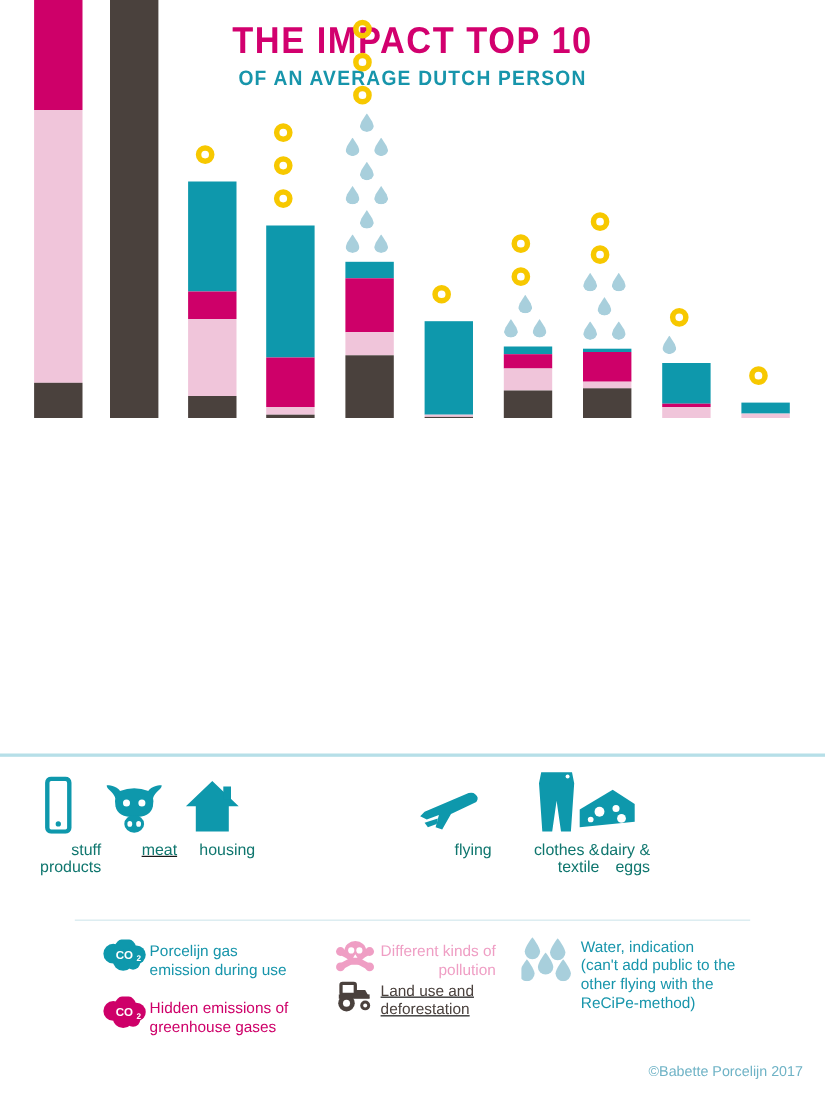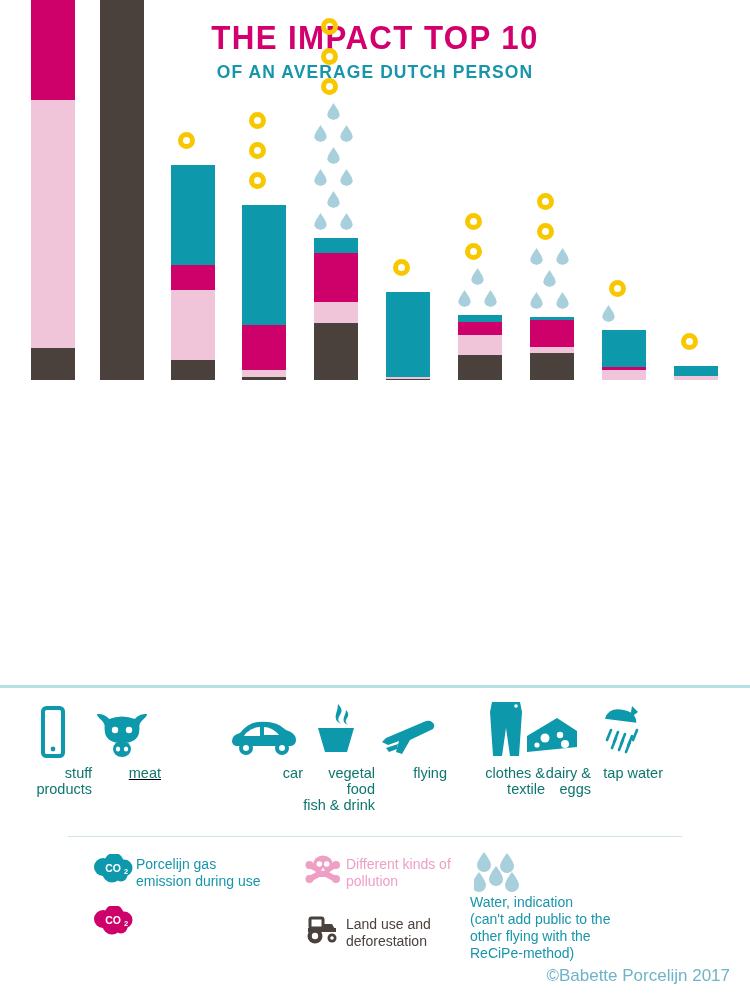--- a/index.html
+++ b/index.html
@@ -70,21 +70,21 @@
   .leg-item { position: absolute; display: flex; align-items: flex-start; }
   .leg-ico { width: 46px; flex: none; display:flex; align-items:flex-start; justify-content:center; }
   .leg-txt { font-size: 14px; line-height: 1.22; padding-top: 2px; }
   .leg-teal { color: #1795ab; }
   .leg-mag  { color: #ce0069; }
   .leg-pink { color: #ef9ec4; }
   .leg-dark { color: #4a413d; }
 
   #copyright {
     position: absolute; top: 966px; right: 20px;
-    font-size: 17px; color: #6fb3c6;
+    font-size: 13px; color: #6fb3c6;
   }
 </style>
 </head>
 <body>
 
 <div id="title-block">
   <div id="main-title">The Impact Top 10</div>
   <div id="sub-title">of an average Dutch person</div>
 </div>
 
@@ -241,51 +241,31 @@
           <circle cx="22" cy="22" r="3.2" fill="#ffffff"></circle>
           <circle cx="36" cy="22" r="3.2" fill="#ffffff"></circle>
           <ellipse cx="25" cy="41" rx="2.2" ry="2.6" fill="#ffffff"></ellipse>
           <ellipse cx="33" cy="41" rx="2.2" ry="2.6" fill="#ffffff"></ellipse>
         </svg>
       </div>
       <div class="cat-label">
         <div>meat</div>
       </div>
     </div>
-    <div class="icon-col" style="left: 225px;">
-      <div class="icon-wrap">
-        <svg width="68" height="40" viewBox="0 0 68 40">
+    <div class="icon-col" style="left: 154px;">
+      <div class="icon-wrap">
+        <svg width="52" height="50" viewBox="0 0 52 50">
           <g fill="#0e98ac">
-            <path d="M6 28 q-4 -1 -4 -5 q0 -6 8 -8 q8 -10 18 -11 q18 -2 28 8 q10 3 10 10 q0 5 -5 6 Z"></path>
-            <circle cx="16" cy="30" r="7"></circle>
-            <circle cx="52" cy="30" r="7"></circle>
+            <path d="M26 2 L50 25 H41 V48 H11 V25 H2 Z"></path>
+            <rect x="36" y="7" width="7" height="12"></rect>
           </g>
-          <circle cx="16" cy="30" r="3" fill="#ffffff"></circle>
-          <circle cx="52" cy="30" r="3" fill="#ffffff"></circle>
-          <path d="M16 15 q7 -6 14 -6 v9 h-16 z" fill="#ffffff"></path>
-          <path d="M34 9 q8 0 15 8 h-15 z" fill="#ffffff"></path>
-        </svg>
-      </div>
-      <div class="cat-label">
-        <div>car</div>
-      </div>
-    </div>
-    <div class="icon-col" style="left: 297px;">
-      <div class="icon-wrap">
-        <svg width="50" height="56" viewBox="0 0 50 56">
-          <g fill="#0e98ac">
-            <path d="M7 26 h36 l-7 24 h-22 Z"></path>
-            <path d="M27 2 q6 6 2 11 q-4 5 1 9 q-7 -3 -5 -10 q2 -6 2 -10 Z"></path>
-            <path d="M35 8 q4 4 1 8 q-3 4 1 7 q-6 -2 -4 -8 q2 -4 2 -7 Z"></path>
-          </g>
-        </svg>
-      </div>
-      <div class="cat-label">
-        <div>vegetal food</div>
-        <div>fish &amp; drink</div>
+        </svg>
+      </div>
+      <div class="cat-label">
+        <div>housing</div>
       </div>
     </div>
     <div class="icon-col" style="left: 369px;">
       <div class="icon-wrap">
         <svg width="56" height="46" viewBox="0 0 56 46">
           <g fill="#0e98ac">
             <path d="M52 10 q4 3 1 7 L30 28 L22 42 L16 40 L19 29 L8 33 L2 30 L6 26 L46 9 q4 -1 6 1 Z"></path>
             <path d="M6 36 l12 -4 l-1 5 l-8 3 Z"></path>
           </g>
         </svg>
@@ -316,43 +296,20 @@
           </g>
           <circle cx="22" cy="24" r="4.5" fill="#ffffff"></circle>
           <circle cx="37" cy="21" r="3.2" fill="#ffffff"></circle>
           <circle cx="42" cy="30" r="4" fill="#ffffff"></circle>
           <circle cx="14" cy="31" r="2.6" fill="#ffffff"></circle>
         </svg>
       </div>
       <div class="cat-label">
         <div>dairy &amp;</div>
         <div>eggs</div>
-      </div>
-    </div>
-    <div class="icon-col" style="left: 585px;">
-      <div class="icon-wrap">
-        <svg width="52" height="54" viewBox="0 0 52 54">
-          <g fill="#0e98ac">
-            <path d="M34 2 l6 6 l-8 6 Z"></path>
-            <path d="M8 20 q0 -12 14 -14 q14 -2 17 8 Z" transform="rotate(18 24 14)"></path>
-            <g stroke="#0e98ac" stroke-width="2.6" stroke-linecap="round">
-              <line x1="13" y1="26" x2="9" y2="36"></line>
-              <line x1="20" y1="28" x2="16" y2="38"></line>
-              <line x1="27" y1="30" x2="23" y2="40"></line>
-              <line x1="34" y1="32" x2="30" y2="42"></line>
-              <line x1="18" y1="34" x2="14" y2="44"></line>
-              <line x1="25" y1="36" x2="21" y2="46"></line>
-              <line x1="32" y1="38" x2="28" y2="48"></line>
-              <line x1="39" y1="26" x2="35" y2="36"></line>
-            </g>
-          </g>
-        </svg>
-      </div>
-      <div class="cat-label">
-        <div>tap water</div>
       </div>
     </div>
   </div>
 
 <div id="legend-sep"></div>
 <div id="legend">
 
   <div class="leg-item" style="left:90px; top:6px;">
     <div class="leg-ico">
       <svg width="42" height="30" viewBox="0 0 42 30">
@@ -380,23 +337,27 @@
           <circle cx="11" cy="13" r="9"></circle>
             <circle cx="22" cy="9" r="10"></circle>
           <circle cx="32" cy="14" r="8.5"></circle>
             <circle cx="20" cy="19" r="9.5"></circle>
           <circle cx="29" cy="21" r="6.5"></circle>
         </g>
         <text x="21" y="18" font-family="Liberation Sans, sans-serif" font-size="10.5" font-weight="bold" fill="#ffffff" text-anchor="middle">CO</text>
         <text x="32" y="20" font-family="Liberation Sans, sans-serif" font-size="7.5" font-weight="bold" fill="#ffffff">2</text>
       </svg>
     </div>
-  </div>
-
-  <div class="leg-item" style="left:300px; top:6px;">
+    <div class="leg-txt leg-mag">
+      <div>Hidden emissions of</div>
+      <div>greenhouse gases</div>
+    </div>
+  </div>
+
+  <div class="leg-item" style="left:300px; top:6px;text-align:right;">
     <div class="leg-ico">
       <svg width="40" height="32" viewBox="0 0 40 32">
         <g fill="#ef9ec4">
           <path d="M6 22 L30 9 L33 14 L9 27 Z"></path>
           <path d="M9 9 L33 22 L30 27 L6 14 Z"></path>
           <circle cx="6.5" cy="11" r="4"></circle>
             <circle cx="6.5" cy="25" r="4"></circle>
           <circle cx="33" cy="11" r="4"></circle>
             <circle cx="33" cy="25" r="4"></circle>
           <ellipse cx="20" cy="11" rx="10" ry="9.5"></ellipse>
@@ -406,41 +367,41 @@
         <circle cx="23.7" cy="10" r="2.8" fill="#ffffff"></circle>
         <path d="M20 13.5 l2 3.2 h-4 Z" fill="#ffffff"></path>
       </svg>
     </div>
     <div class="leg-txt leg-pink">
       <div>Different kinds of</div>
       <div>pollution</div>
     </div>
   </div>
 
-  <div class="leg-item" style="left:300px; top:66px;">
+  <div class="leg-item" style="left:300px; top:42px;text-decoration:underline;">
     <div class="leg-ico">
       <svg width="42" height="30" viewBox="0 0 42 30">
         <g fill="#4a413d">
           <rect x="8" y="4" width="13" height="10" rx="1.5" fill="none" stroke="#4a413d" stroke-width="3"></rect>
           <path d="M21 10 h9 l4 7 h-13 z"></path>
           <rect x="6" y="14" width="28" height="4"></rect>
           <circle cx="13" cy="22" r="7.5"></circle>
           <circle cx="13" cy="22" r="3.2" fill="#ffffff"></circle>
           <circle cx="30" cy="24" r="4.5"></circle>
           <circle cx="30" cy="24" r="1.8" fill="#ffffff"></circle>
         </g>
       </svg>
     </div>
     <div class="leg-txt leg-dark">
       <div>Land use and</div>
       <div>deforestation</div>
     </div>
   </div>
 
-  <div class="leg-item" style="left:470px; top:2px;flex-direction:column;">
+  <div class="leg-item" style="left:470px; top:2px;">
     <div class="leg-ico" style="width:58px;">
       <svg width="50" height="42" viewBox="0 0 50 42">
         <g fill="#a8cfdc">
           <path d="M10 2 C10 2 3 11 3 15 a7 7 0 0 0 14 0 C17 11 10 2 10 2 Z"></path>
           <path d="M33 3 C33 3 26 12 26 16 a7 7 0 0 0 14 0 C40 12 33 3 33 3 Z"></path>
           <path d="M22 16 C22 16 15 25 15 29 a7 7 0 0 0 14 0 C29 25 22 16 22 16 Z"></path>
           <path d="M5 22 C5 22 -2 31 -2 35 a7 7 0 0 0 14 0 C12 31 5 22 5 22 Z"></path>
           <path d="M38 22 C38 22 31 31 31 35 a7 7 0 0 0 14 0 C45 31 38 22 38 22 Z"></path>
         </g>
       </svg>

